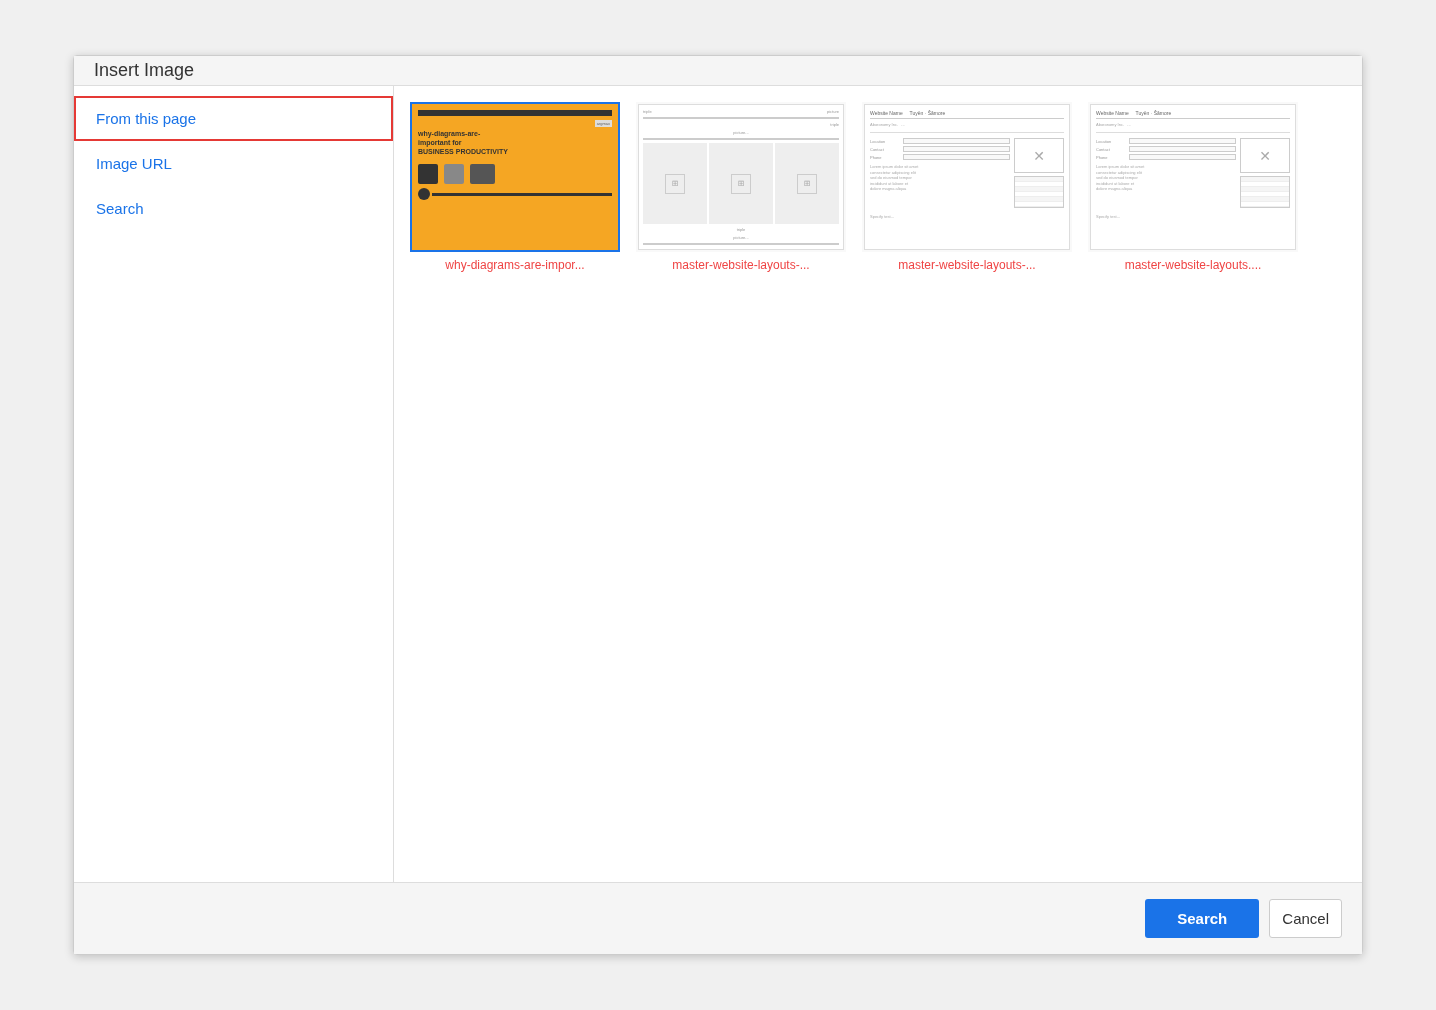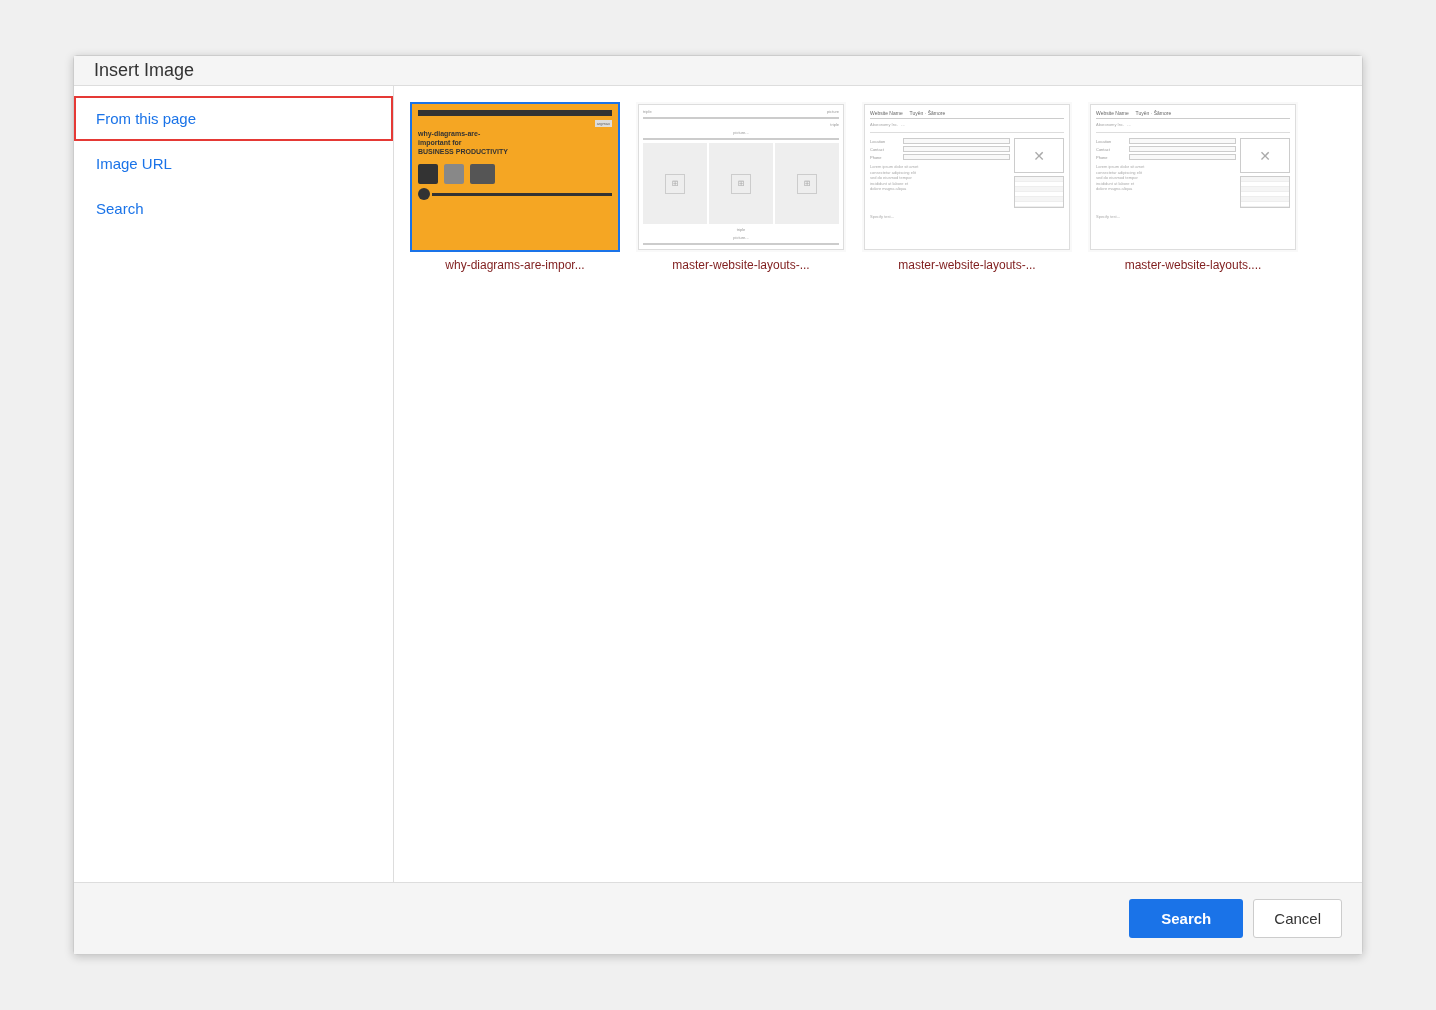--- a/index.html
+++ b/index.html
@@ -80,21 +80,21 @@
       align-items: center;
       justify-content: center;
       overflow: hidden;
       background: #f9f9f9;
     }
     .image-thumb-wrapper.selected {
       border: 2px solid #1a73e8;
     }
     .image-label {
       font-size: 12px;
-      color: #7f1d1d;
+      color: #ef4444;
       margin-top: 6px;
       text-align: center;
       max-width: 210px;
       overflow: hidden;
       text-overflow: ellipsis;
       white-space: nowrap;
     }
 
     
     .thumb-orange {
@@ -218,21 +218,21 @@
       padding: 10px 32px;
       font-size: 15px;
       border-radius: 3px;
       cursor: pointer;
       font-weight: bold;
     }
     .btn-cancel {
       background: #fff;
       color: #333;
       border: 1px solid #ccc;
-      padding: 10px 20px;
+      padding: 10px 12px;
       font-size: 15px;
       border-radius: 3px;
       cursor: pointer;
     }
   </style>
 </head>
 <body>
 
 <div class="dialog">
 

